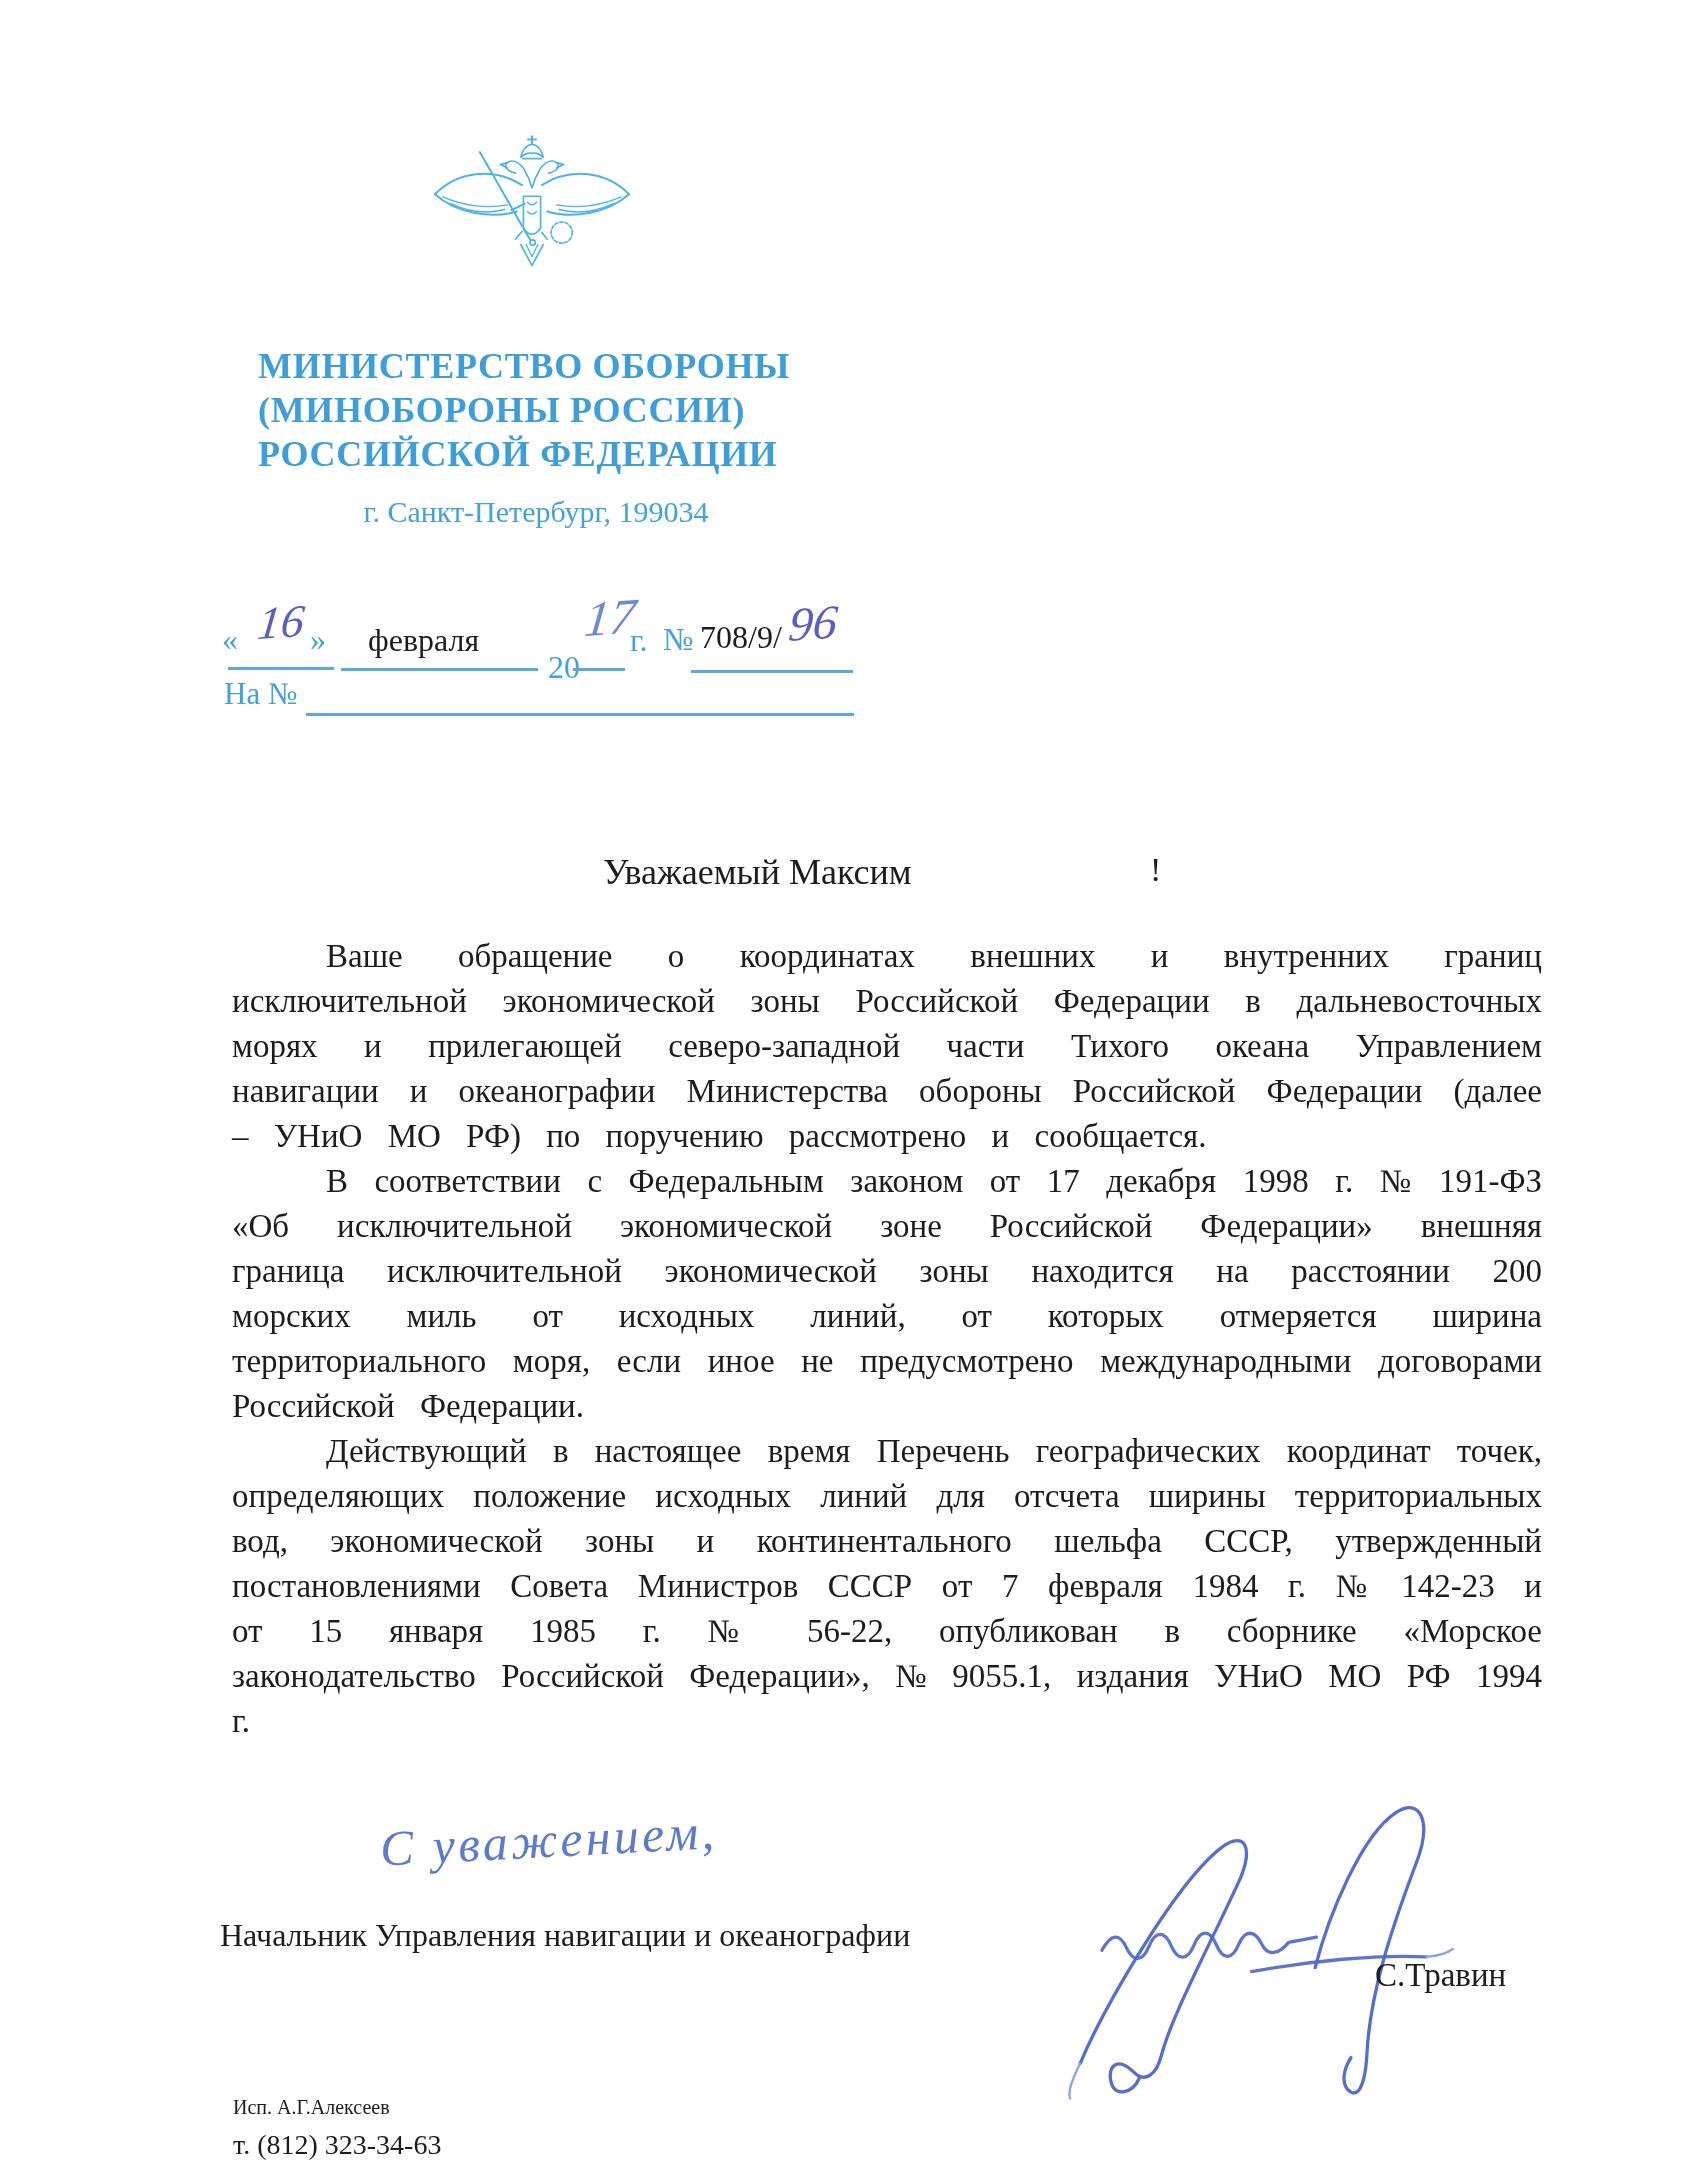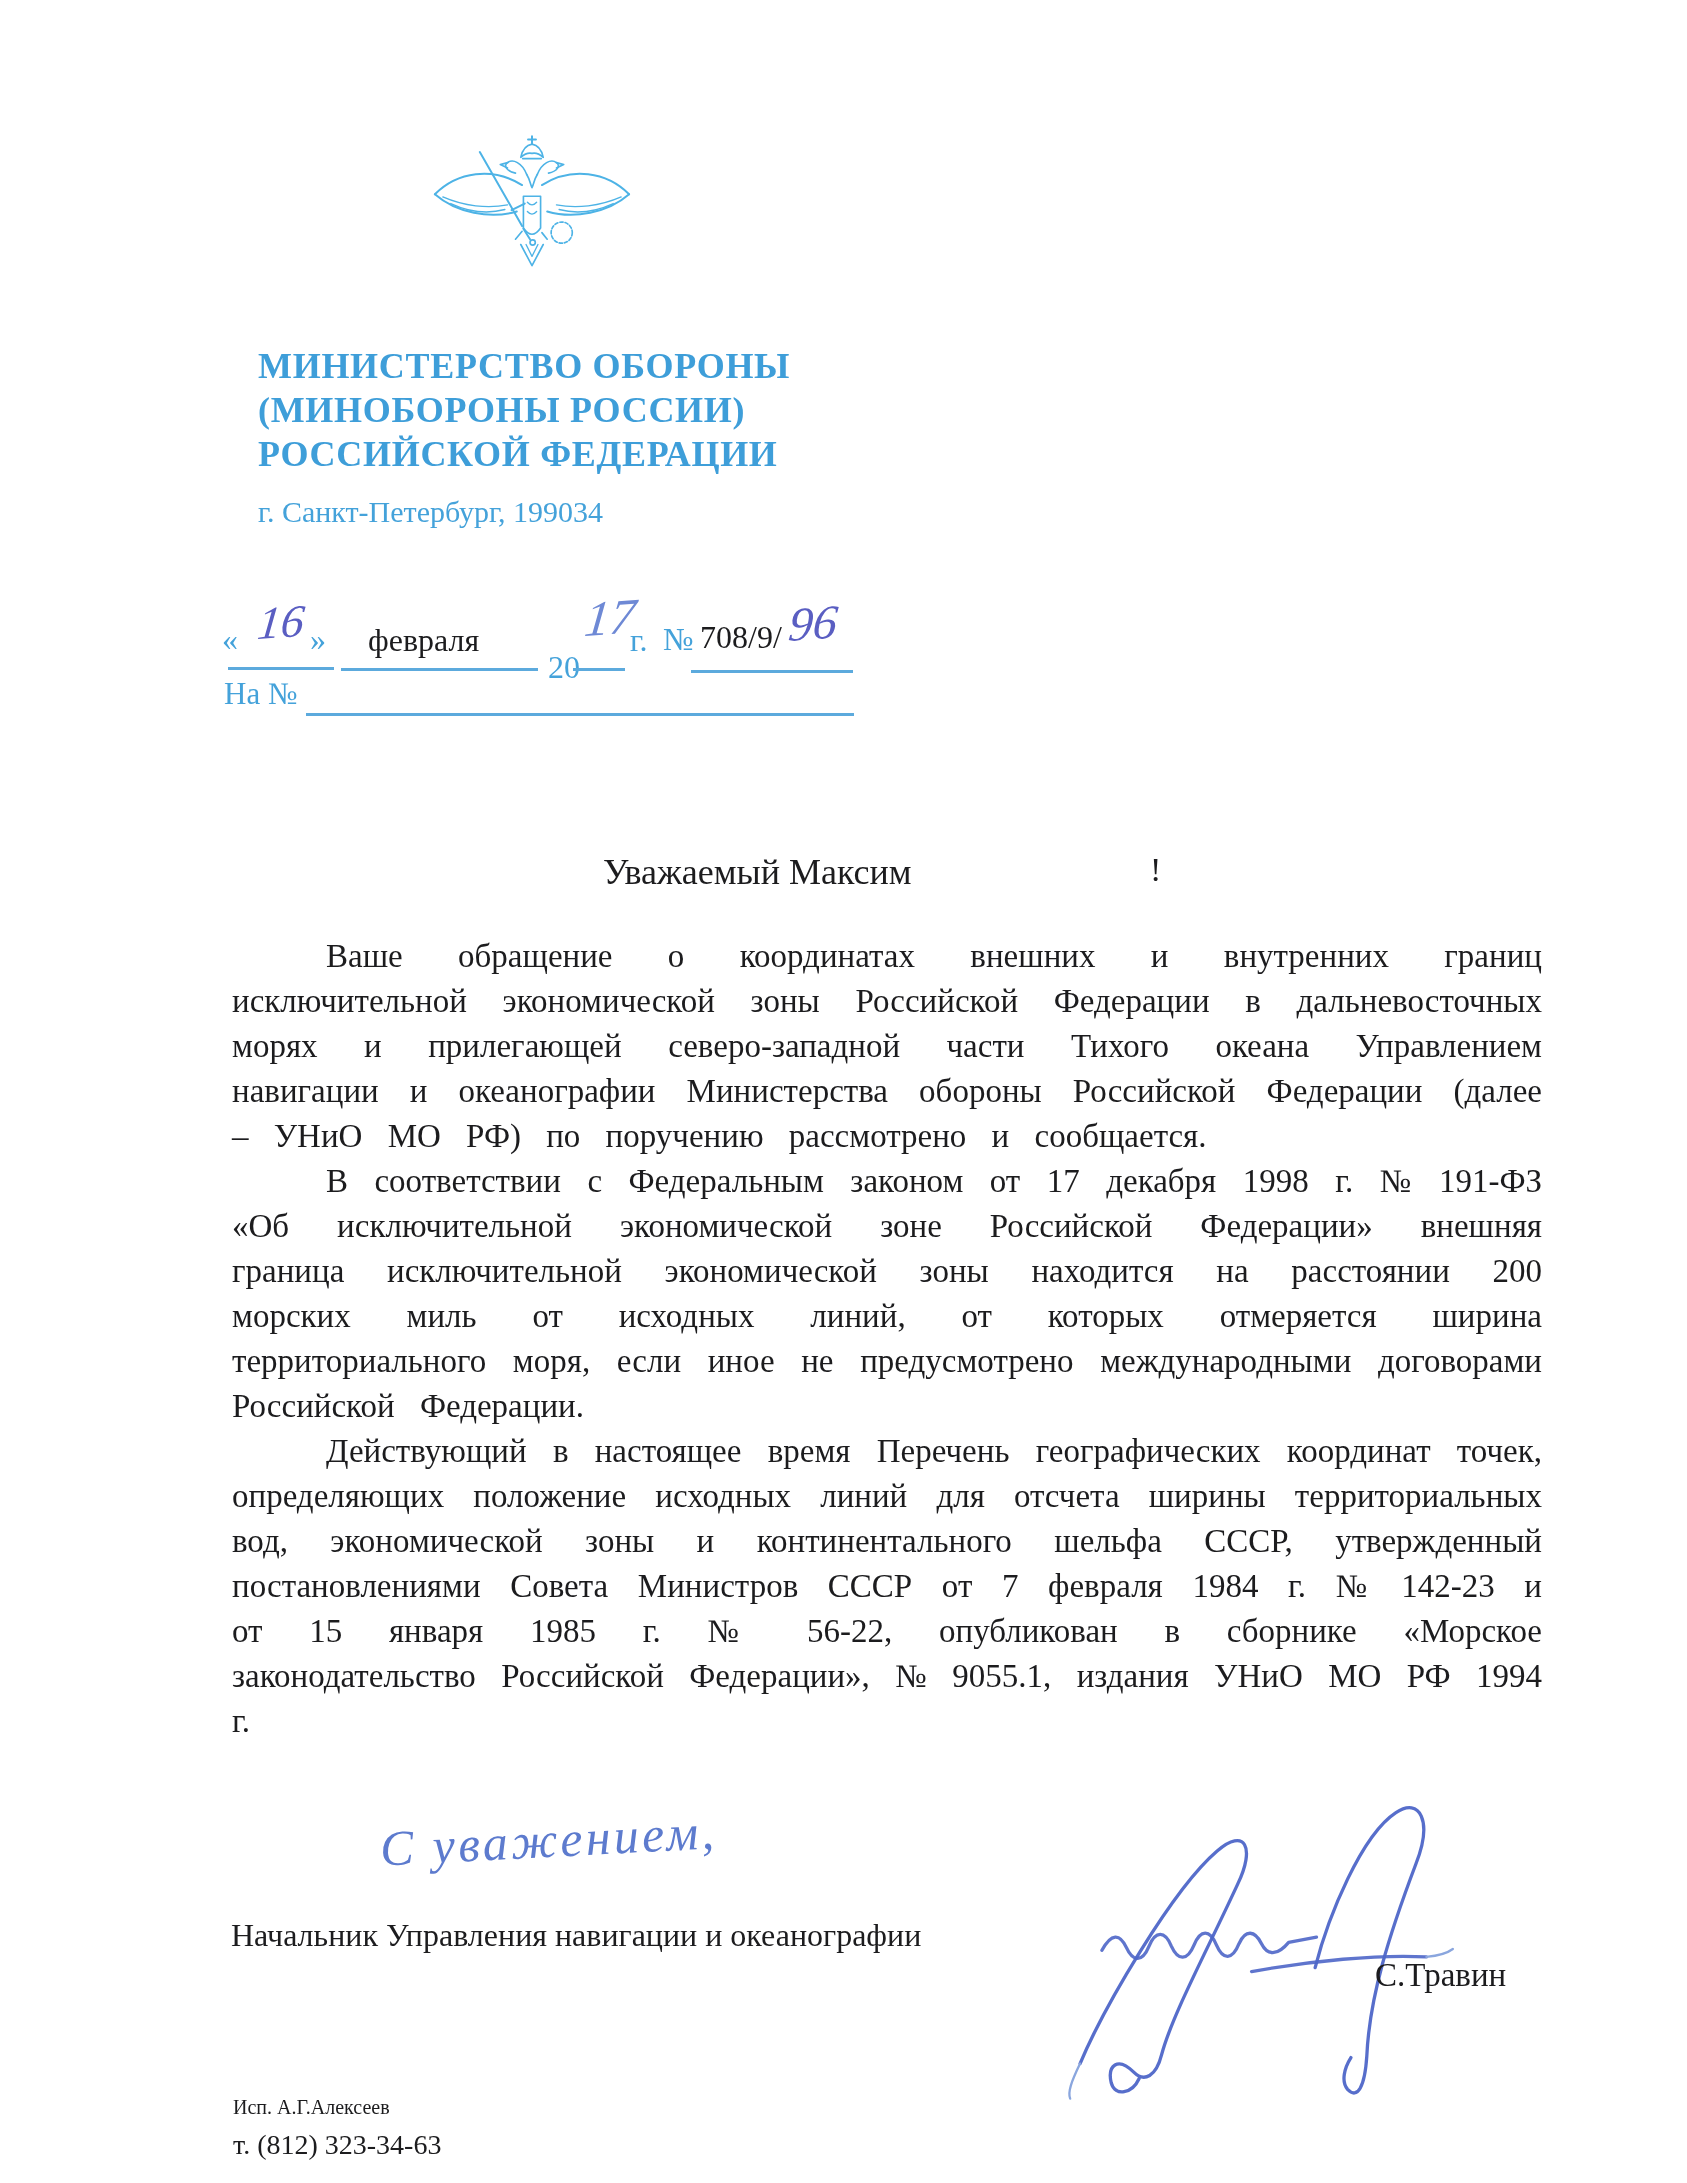--- a/index.html
+++ b/index.html
@@ -7,21 +7,21 @@
     position:relative;width:1687px;height:2183px;background:#ffffff;
     font-family:"Liberation Serif","DejaVu Serif",serif;color:#1c1c1e;overflow:hidden;
   }
   
   .emblem{position:absolute;left:423px;top:132px;width:218px;height:155px;}
   .ministry{
     position:absolute;left:258px;top:344px;width:556px;
     font-weight:bold;font-size:36px;line-height:44px;letter-spacing:0.7px;color:#3e9ed9;
   }
   .addr{
-    position:absolute;left:258px;top:495px;width:556px;
+    position:absolute;left:258px;top:495px;width:556px;text-align:center;
     font-size:30px;color:#44a2da;
   }
   
   .blue{color:#44a2da;}
   .ref  {position:absolute;font-size:32px;}
   .hand {
     position:absolute;font-style:italic;color:#5a5ec2;
     transform:skewX(-10deg) rotate(-4deg);transform-origin:left bottom;
   }
   .uline{position:absolute;height:2.6px;background:#5caadd;}
@@ -31,21 +31,21 @@
   .bodytext{
     position:absolute;left:232px;top:934px;width:1310px;
     font-size:33px;line-height:45px;text-align:justify;word-spacing:17px;
   }
   .bodytext p{margin:0;text-indent:94px;}
   
   .closing{
     position:absolute;left:380px;top:1811px;font-size:50px;font-style:italic;
     color:#5d7bce;letter-spacing:3.3px;transform:rotate(-3deg);white-space:nowrap;
   }
-  .sig-title{position:absolute;left:231px;top:1917px;font-size:32px;white-space:nowrap;}
+  .sig-title{position:absolute;left:220px;top:1917px;font-size:32px;white-space:nowrap;}
   .sig-name {position:absolute;left:1375px;top:1957px;font-size:33px;}
   .sig-svg  {position:absolute;left:1045px;top:1790px;width:437px;height:318px;}
   
   .foot1{position:absolute;left:233px;top:2096px;font-size:20px;}
   .foot2{position:absolute;left:233px;top:2129px;font-size:28px;}
 </style>
 </head>
 <body>
 
 <div class="page">

